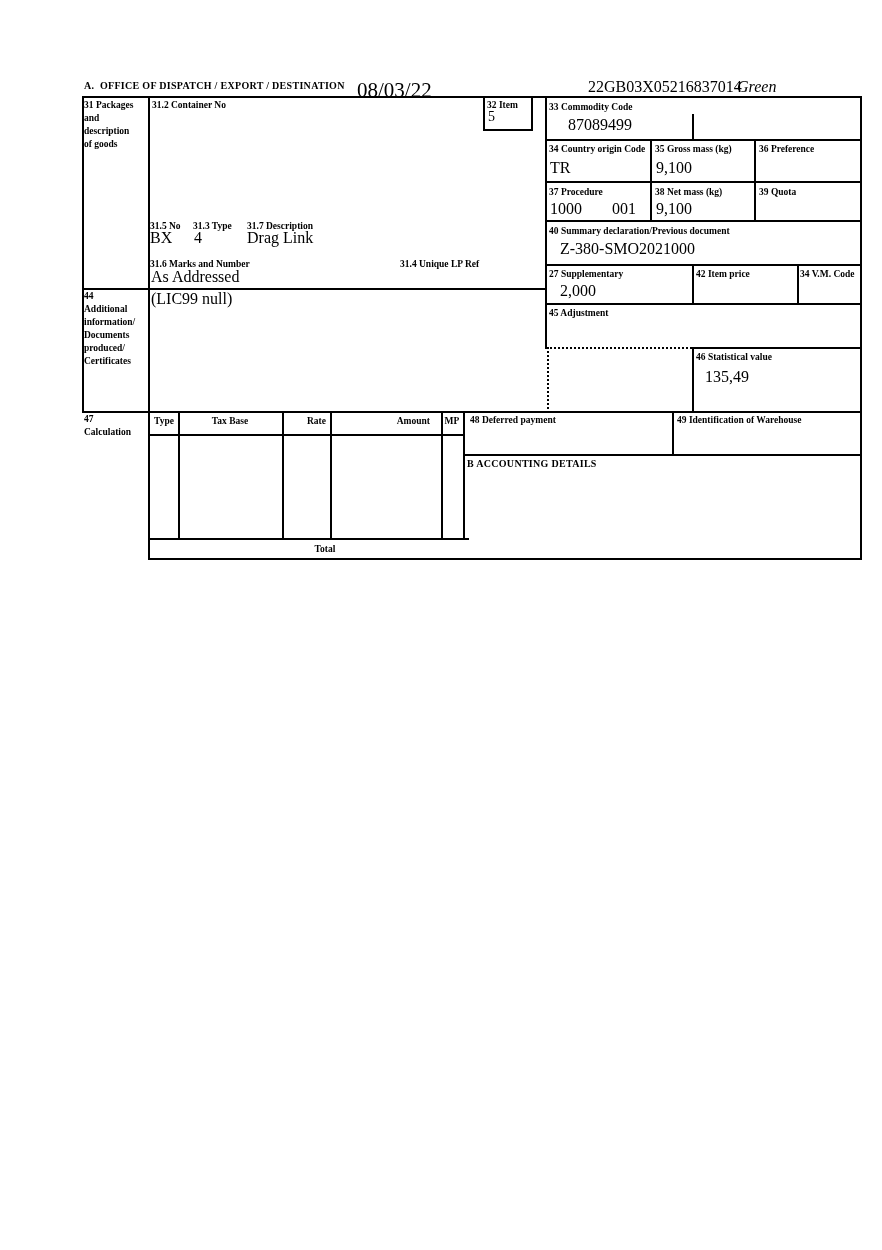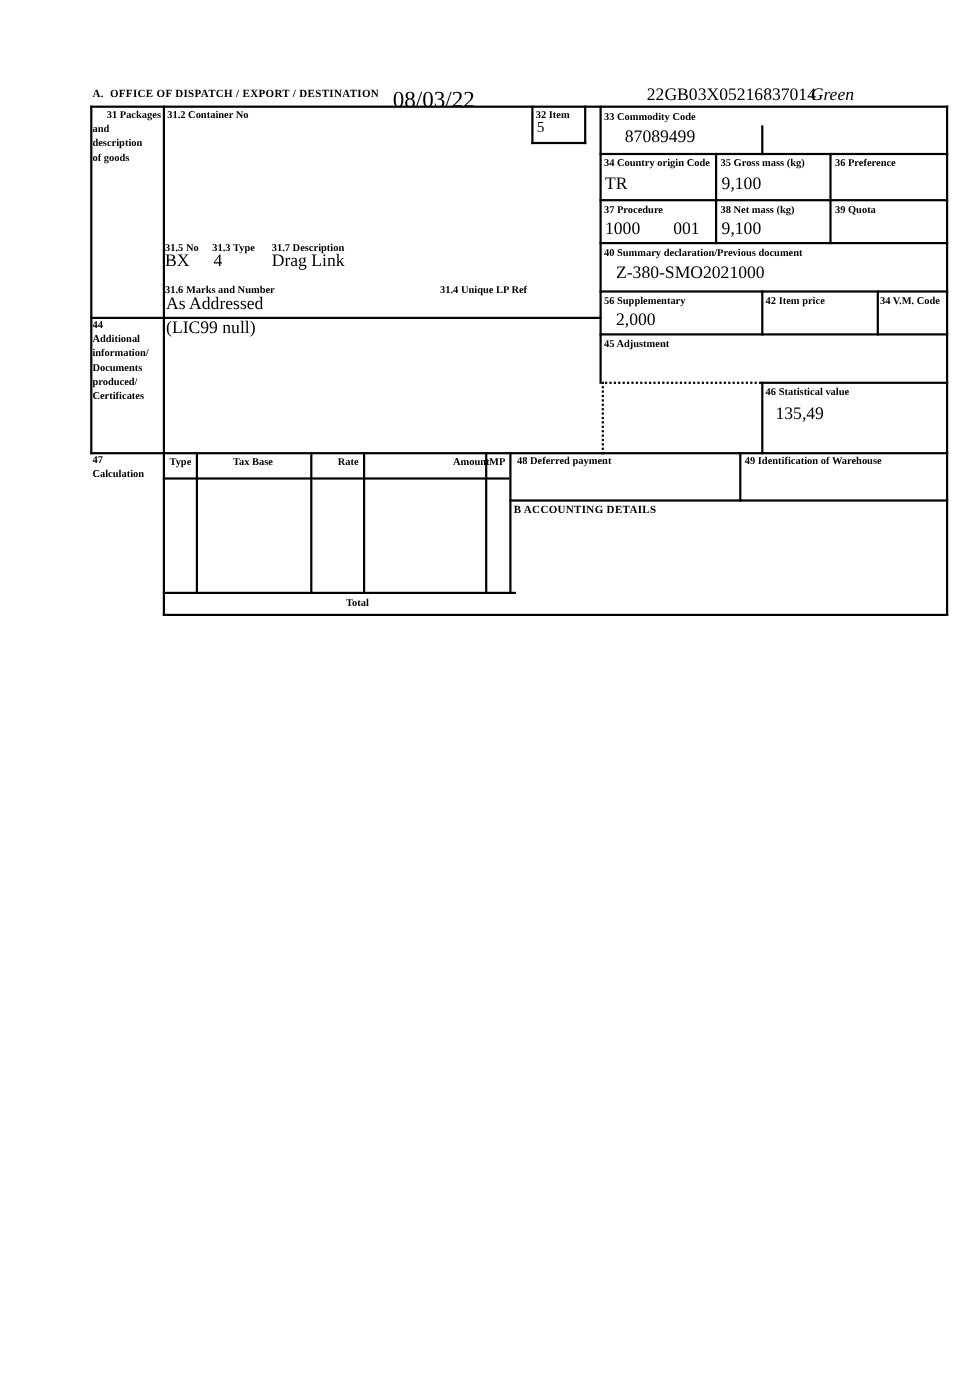--- a/index.html
+++ b/index.html
@@ -60,21 +60,21 @@
   <div class="vl" style="left:797px;top:264px;height:41px;"></div>
   <div class="vl" style="left:692px;top:347px;height:66px;"></div>
   <div class="vl" style="left:860px;top:96px;height:464px;"></div>
   <div class="vl" style="left:178px;top:411px;height:129px;"></div>
   <div class="vl" style="left:282px;top:411px;height:129px;"></div>
   <div class="vl" style="left:330px;top:411px;height:129px;"></div>
   <div class="vl" style="left:441px;top:411px;height:129px;"></div>
   <div class="vl" style="left:463px;top:411px;height:129px;"></div>
   <div class="vl" style="left:672px;top:411px;height:45px;"></div>
 
-  <div class="t lbl" style="left:84px;top:100px;margin-left:13px;">31 Packages</div>
+  <div class="t lbl" style="left:84px;top:100px;">31 Packages</div>
   <div class="t lbl" style="left:84px;top:113px;">and</div>
   <div class="t lbl" style="left:84px;top:126px;">description</div>
   <div class="t lbl" style="left:84px;top:139px;">of goods</div>
 
   <div class="t lbl" style="left:152px;top:100px;">31.2 Container No</div>
   <div class="t lbl" style="left:487px;top:100px;">32 Item</div>
   <div class="t val-s" style="left:488px;top:109px;">5</div>
 
   <div class="t lbl" style="left:150px;top:221px;">31.5 No</div>
   <div class="t lbl" style="left:193px;top:221px;">31.3 Type</div>
@@ -99,21 +99,21 @@
   <div class="t lbl" style="left:549px;top:187px;">37 Procedure</div>
   <div class="t val" style="left:550px;top:200px;">1000</div>
   <div class="t val" style="left:612px;top:200px;">001</div>
   <div class="t lbl" style="left:655px;top:187px;">38 Net mass (kg)</div>
   <div class="t val" style="left:656px;top:200px;">9,100</div>
   <div class="t lbl" style="left:759px;top:187px;">39 Quota</div>
 
   <div class="t lbl" style="left:549px;top:226px;">40 Summary declaration/Previous document</div>
   <div class="t val" style="left:560px;top:240px;">Z-380-SMO2021000</div>
 
-  <div class="t lbl" style="left:549px;top:269px;">56 Supplementary</div>
+  <div class="t lbl" style="left:549px;top:269px;">27 Supplementary</div>
   <div class="t val" style="left:560px;top:282px;">2,000</div>
   <div class="t lbl" style="left:696px;top:269px;">42 Item price</div>
   <div class="t lbl" style="left:800px;top:269px;">34 V.M. Code</div>
 
   <div class="t lbl" style="left:84px;top:291px;">44</div>
   <div class="t lbl" style="left:84px;top:304px;">Additional</div>
   <div class="t lbl" style="left:84px;top:317px;">information/</div>
   <div class="t lbl" style="left:84px;top:330px;">Documents</div>
   <div class="t lbl" style="left:84px;top:343px;">produced/</div>
   <div class="t lbl" style="left:84px;top:356px;">Certificates</div>
@@ -122,21 +122,21 @@
   <div class="t lbl" style="left:549px;top:308px;">45 Adjustment</div>
   <div class="t lbl" style="left:696px;top:352px;">46 Statistical value</div>
   <div class="t val" style="left:705px;top:368px;">135,49</div>
 
   <div class="t lbl" style="left:84px;top:414px;">47</div>
   <div class="t lbl" style="left:84px;top:427px;">Calculation</div>
 
   <div class="t lbl ctr" style="left:148px;top:416px;width:32px;">Type</div>
   <div class="t lbl ctr" style="left:178px;top:416px;width:104px;">Tax Base</div>
   <div class="t lbl rgt" style="left:282px;top:416px;width:48px;">Rate</div>
-  <div class="t lbl rgt" style="left:338px;top:416px;width:111px;">Amount</div>
+  <div class="t lbl rgt" style="left:323px;top:416px;width:111px;">Amount</div>
   <div class="t lbl ctr" style="left:441px;top:416px;width:22px;">MP</div>
   <div class="t lbl ctr" style="left:170px;top:544px;width:310px;">Total</div>
 
   <div class="t lbl" style="left:470px;top:415px;">48 Deferred payment</div>
   <div class="t lbl" style="left:677px;top:415px;">49 Identification of Warehouse</div>
   <div class="t sec" style="left:467px;top:458px;">B ACCOUNTING DETAILS</div>
 
 </div>
 
 </body></html>

